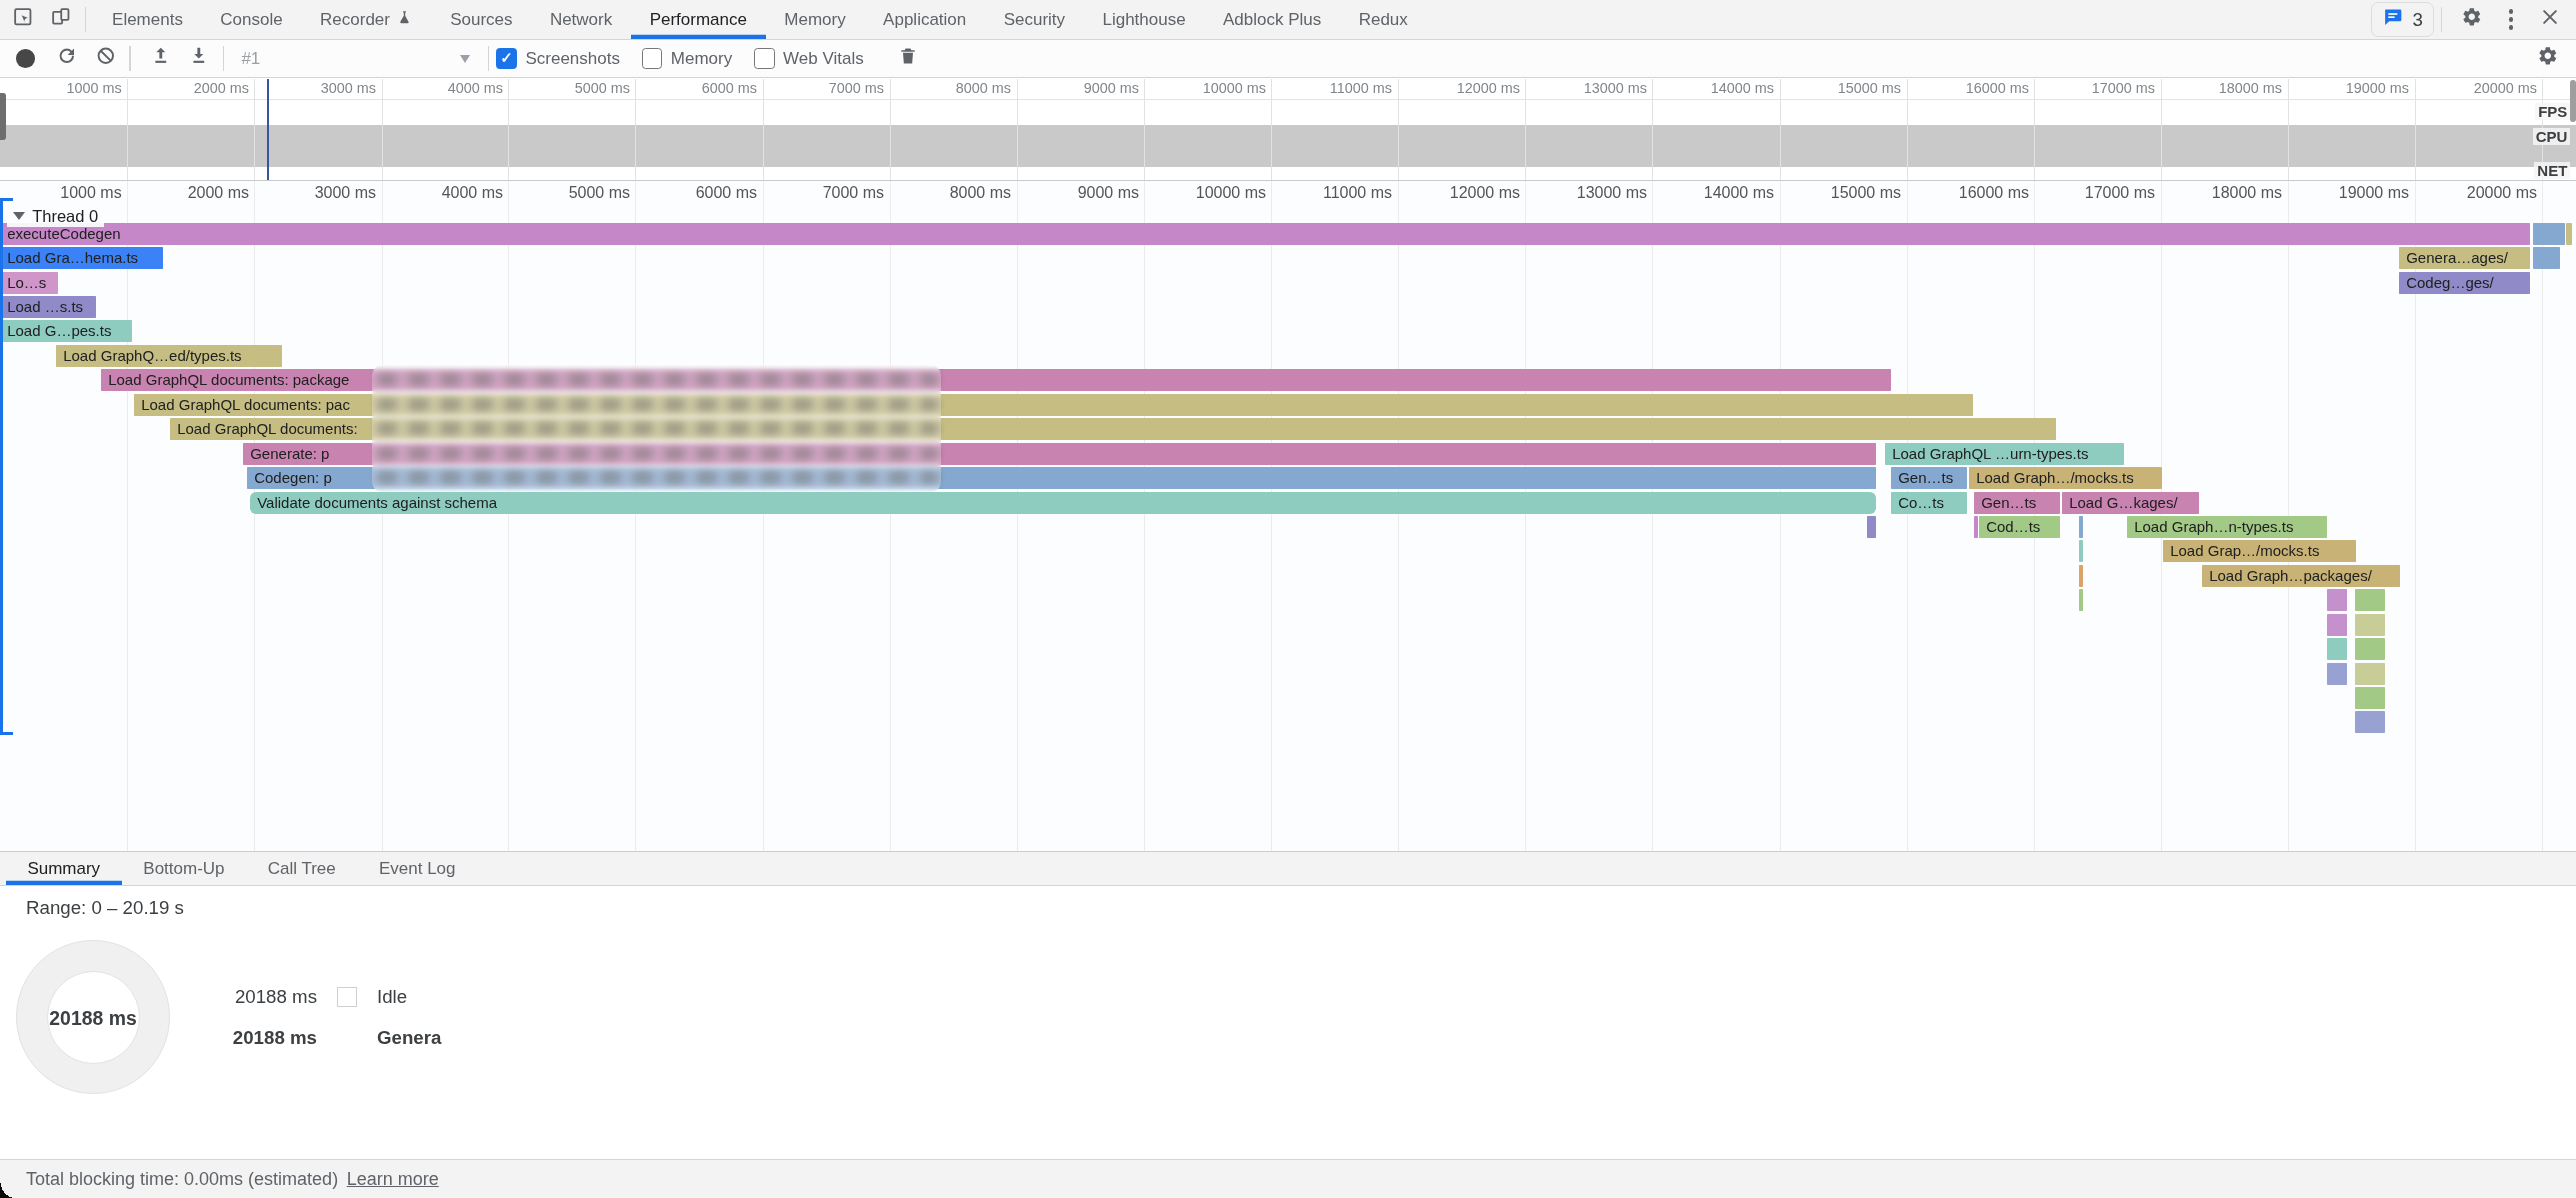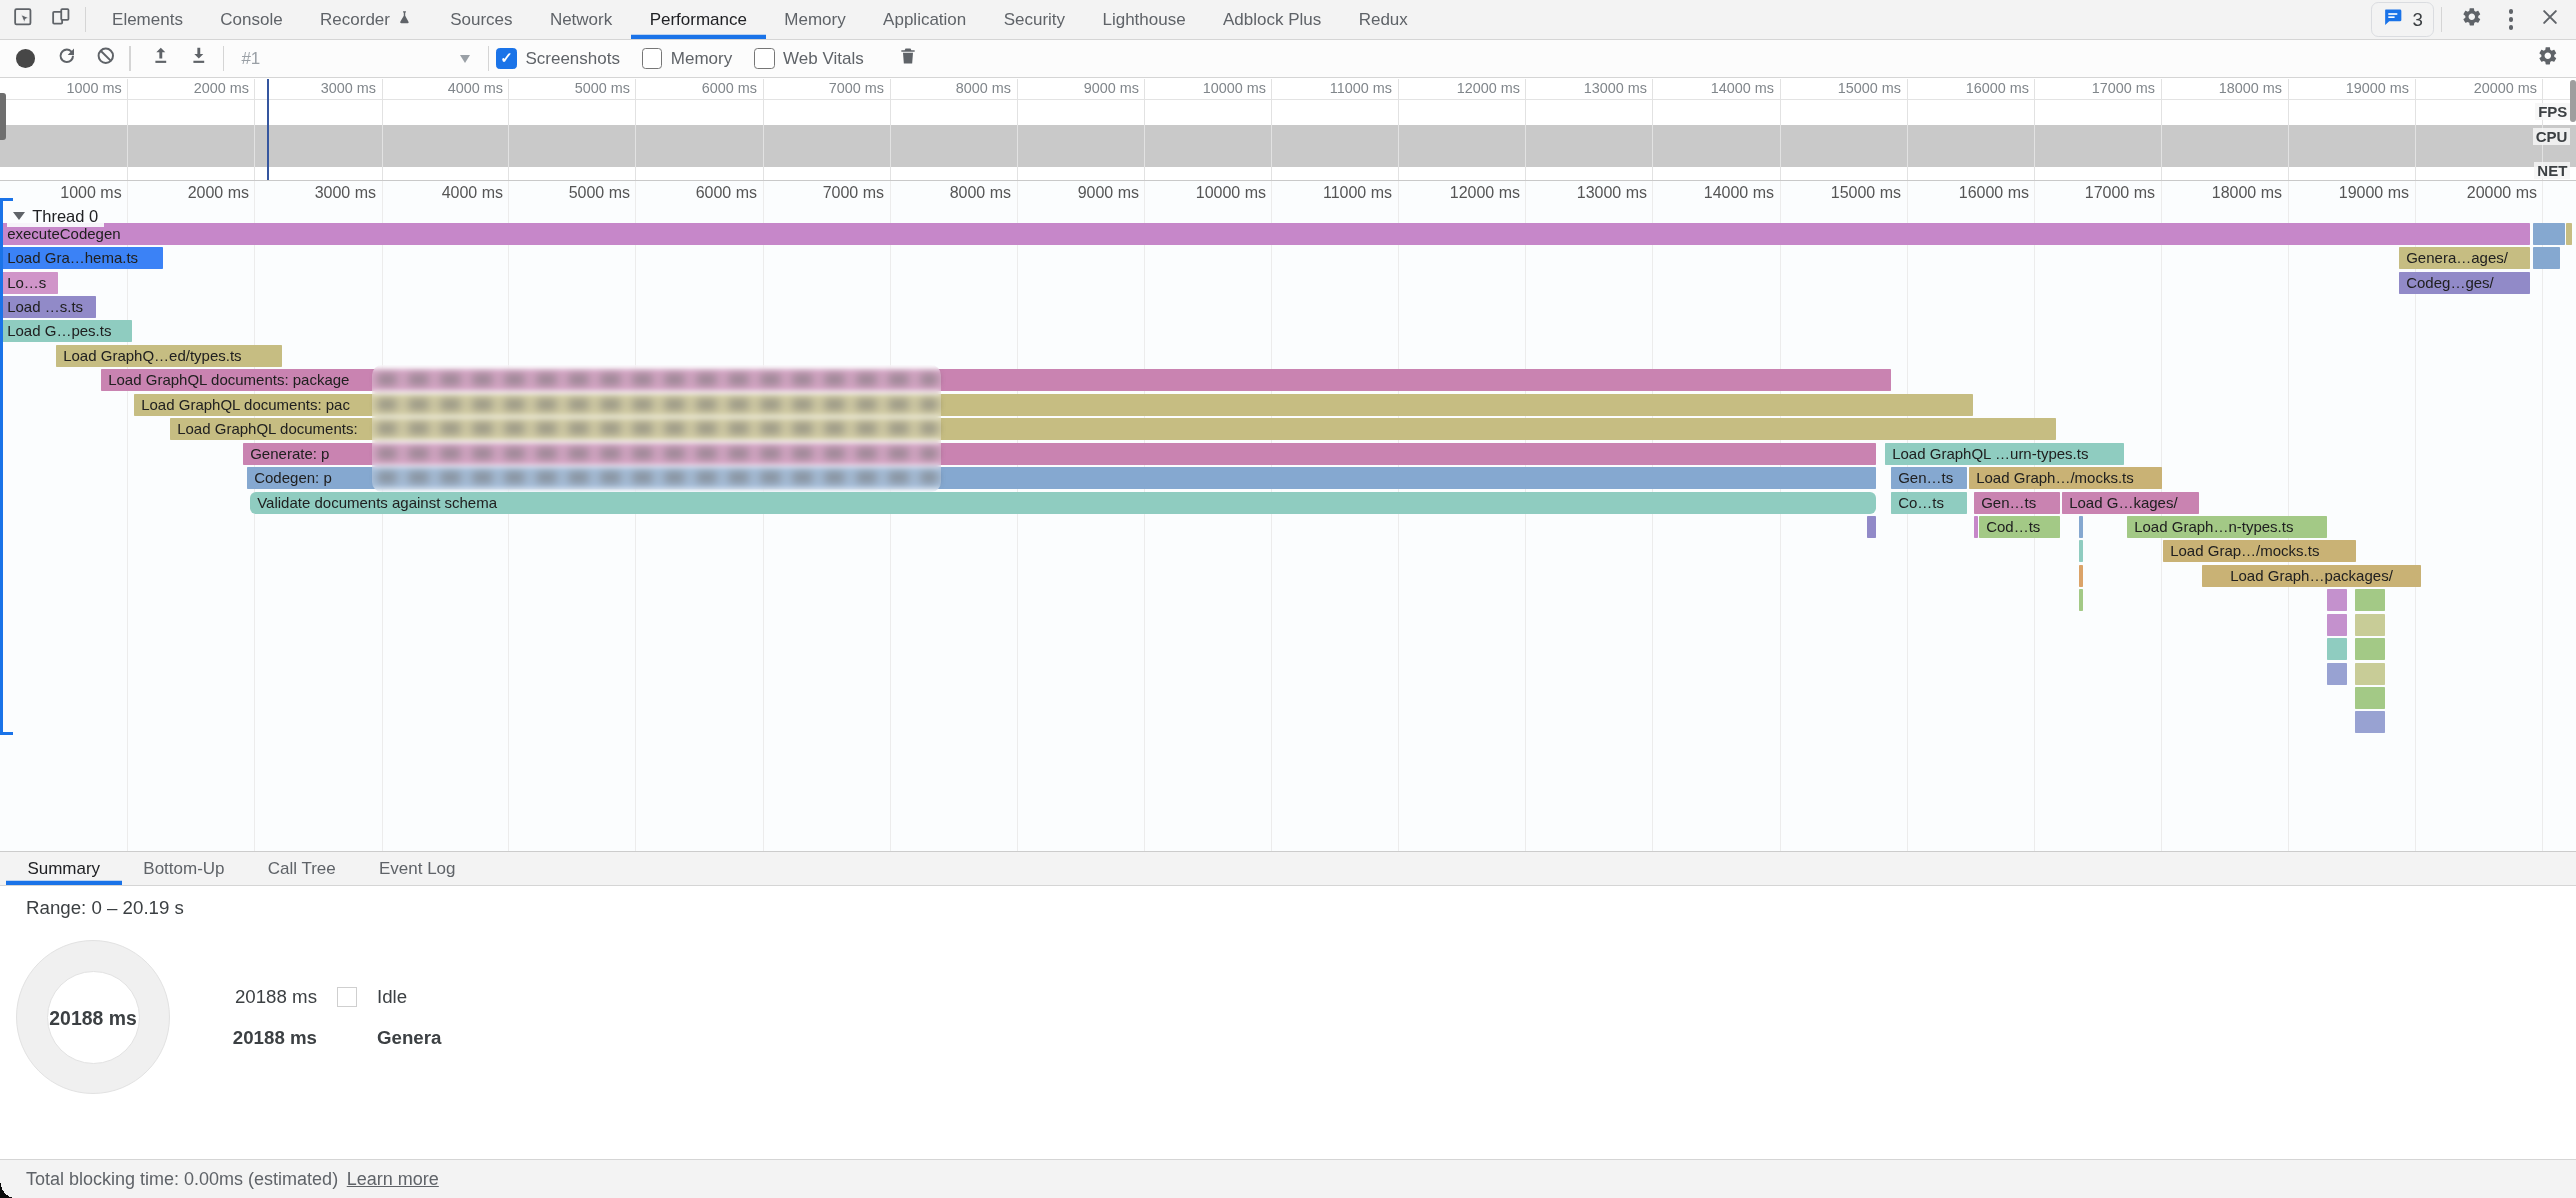--- a/index.html
+++ b/index.html
@@ -388,21 +388,21 @@
         <div class="bar" style="left: 1974px; top: 311px; width: 86px; background: rgb(201, 131, 177);"><span>Gen…ts</span></div>
         <div class="bar" style="left: 2062px; top: 311px; width: 137px; background: rgb(201, 131, 177);"><span>Load G…kages/</span></div>
         <div class="bar" style="left: 1867px; top: 335px; width: 8.6px; background: rgb(145, 138, 200);"></div>
         <div class="bar" style="left: 1974px; top: 335px; width: 4.3px; background: rgb(198, 135, 201);"></div>
         <div class="bar" style="left: 1979px; top: 335px; width: 81px; background: rgb(163, 201, 134);"><span>Cod…ts</span></div>
         <div class="bar" style="left: 2079px; top: 335px; width: 4.3px; background: rgb(133, 168, 208);"></div>
         <div class="bar" style="left: 2127px; top: 335px; width: 200px; background: rgb(163, 201, 134);"><span>Load Graph…n-types.ts</span></div>
         <div class="bar" style="left: 2079px; top: 359px; width: 4.3px; background: rgb(143, 204, 192);"></div>
         <div class="bar" style="left: 2163px; top: 359px; width: 193px; background: rgb(201, 178, 117);"><span>Load Grap…/mocks.ts</span></div>
         <div class="bar" style="left: 2079px; top: 384px; width: 4.3px; background: rgb(219, 163, 104);"></div>
-        <div class="bar" style="left: 2202px; top: 384px; width: 198px; background: rgb(201, 178, 117); padding-left: 21px;"><span>Load Graph…packages/</span></div>
+        <div class="bar" style="left: 2202px; top: 384px; width: 198px; background: rgb(201, 178, 117);"><span>Load Graph…packages/</span></div>
         <div class="bar" style="left: 2079px; top: 408px; width: 4.3px; background: rgb(163, 201, 134);"></div>
         <div class="bar" style="left: 2327px; top: 408px; width: 20px; background: rgb(196, 145, 205);"></div>
         <div class="bar" style="left: 2355px; top: 408px; width: 30px; background: rgb(163, 201, 134);"></div>
         <div class="bar" style="left: 2327px; top: 433px; width: 20px; background: rgb(196, 145, 205);"></div>
         <div class="bar" style="left: 2355px; top: 433px; width: 30px; background: rgb(200, 204, 151);"></div>
         <div class="bar" style="left: 2327px; top: 457px; width: 20px; background: rgb(143, 204, 192);"></div>
         <div class="bar" style="left: 2355px; top: 457px; width: 30px; background: rgb(163, 201, 134);"></div>
         <div class="bar" style="left: 2327px; top: 482px; width: 20px; background: rgb(152, 162, 210);"></div>
         <div class="bar" style="left: 2355px; top: 482px; width: 30px; background: rgb(200, 204, 151);"></div>
         <div class="bar" style="left: 2355px; top: 506px; width: 30px; background: rgb(163, 201, 134);"></div>

